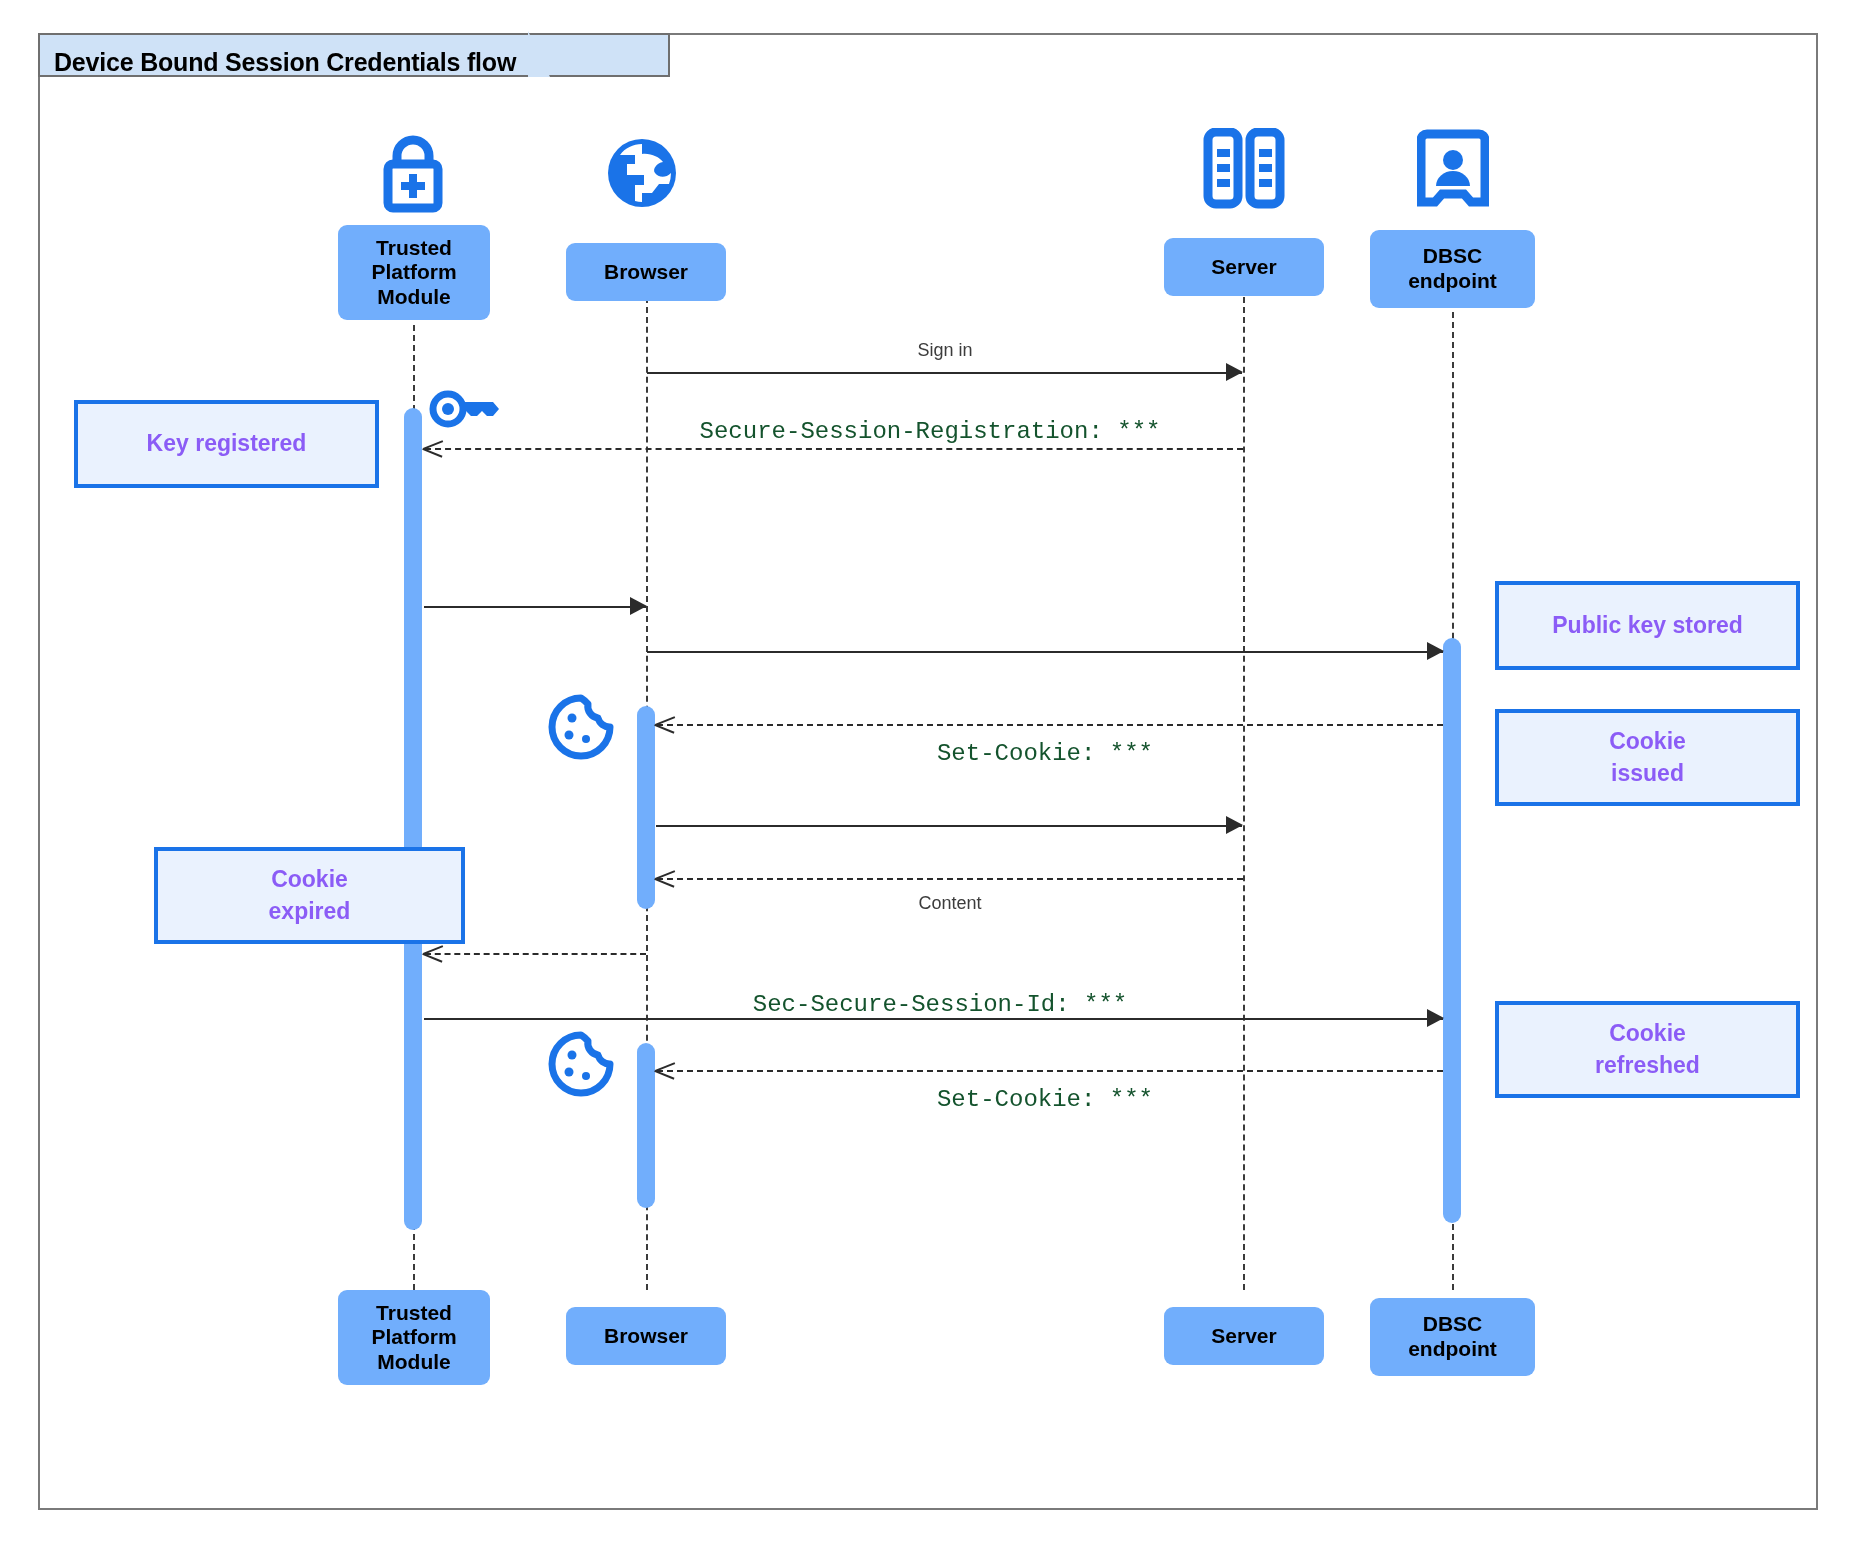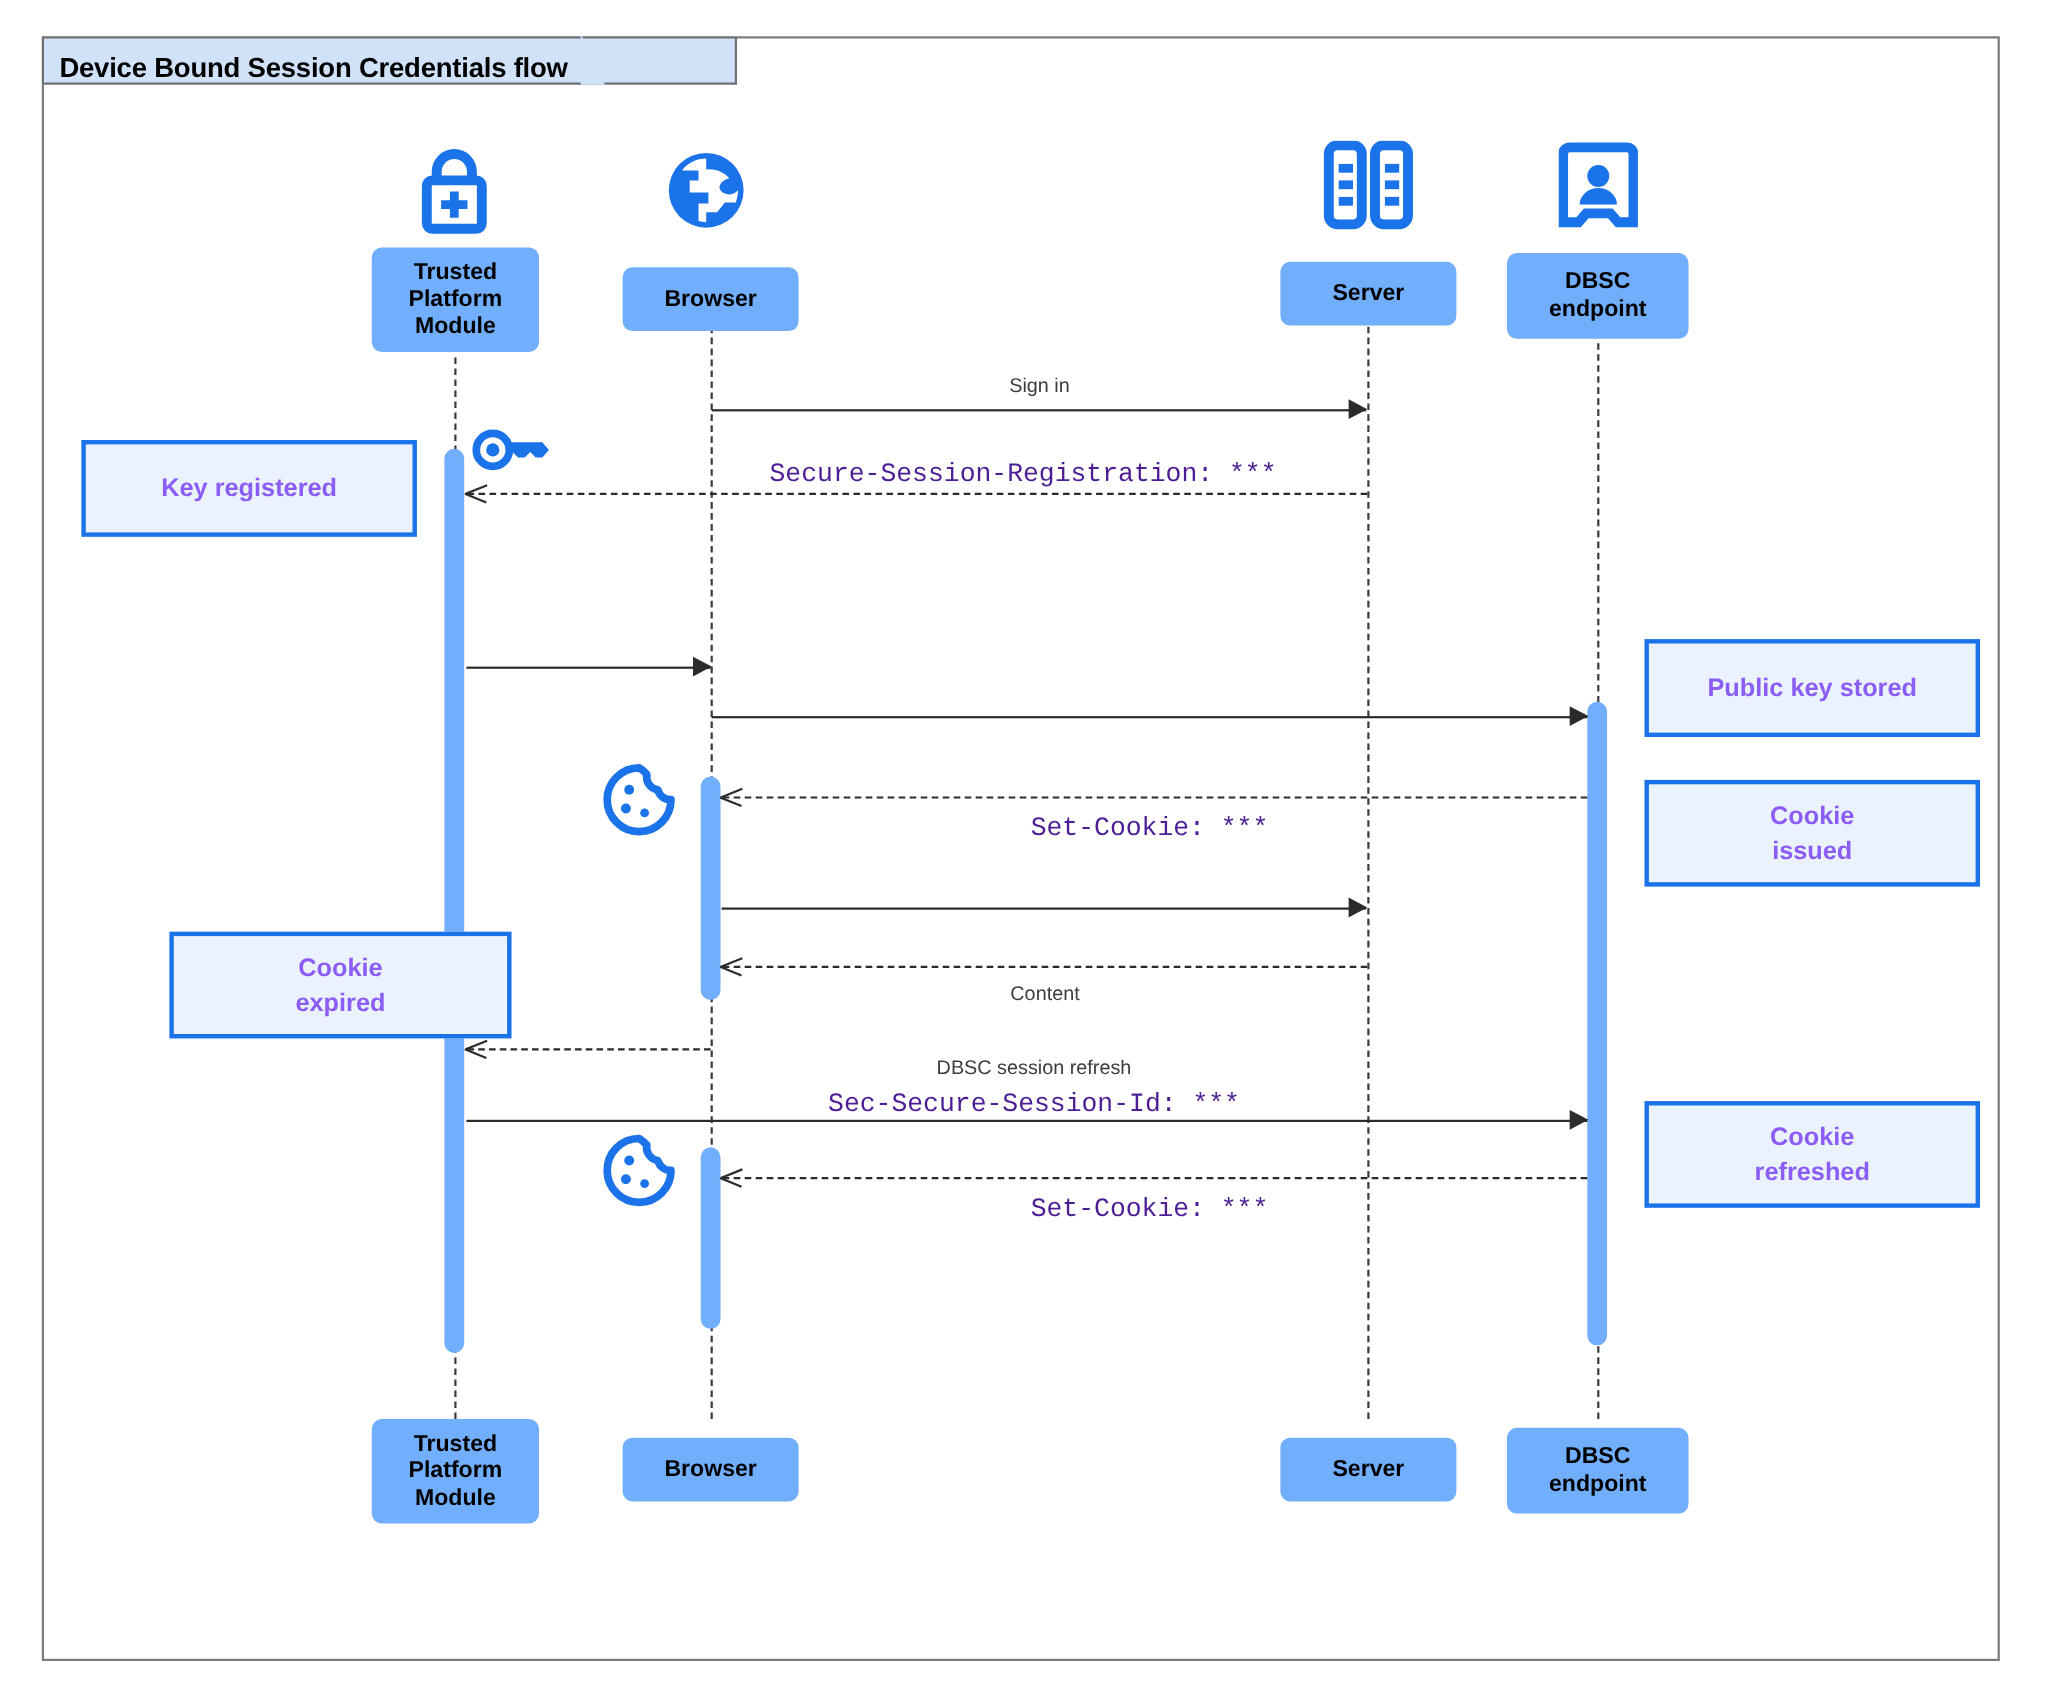--- a/index.html
+++ b/index.html
@@ -50,21 +50,21 @@
   .arrow.right-solid{border-top:9px solid transparent;border-bottom:9px solid transparent;
                      border-left:17px solid #2b2b2b;right:-1px;}
   .arrow-open{position:absolute;width:20px;height:20px;top:-10px;}
   .arrow-open::before,.arrow-open::after{content:"";position:absolute;left:0;top:10px;
         width:21px;height:0;border-top:2px solid #2b2b2b;transform-origin:0 0;}
   .arrow-open::before{transform:rotate(-22deg);}
   .arrow-open::after{transform:rotate(22deg);}
 
   .mlabel{position:absolute;text-align:center;white-space:pre;color:#3c3c3c;}
   .mlabel.sans{font-family:"Liberation Sans",sans-serif;font-size:18px;}
-  .mlabel.mono{font-family:"Liberation Mono",monospace;font-size:24px;color:#4c1d95;}
+  .mlabel.mono{font-family:"Liberation Mono",monospace;font-size:24px;color:#14532d;}
 
   
   .icon{position:absolute;}
 </style>
 </head>
 <body>
 
 <div id="stage">
 
   <div id="frame"></div>
@@ -224,21 +224,20 @@
 
   <div class="msg dashed" style="left:425px;top:953px;width:221px;">
     <div class="line"></div>
     <div class="arrow-open" style="left:-2px;"></div>
   </div>
 
   <div class="msg" style="left:424px;top:1018px;width:1019px;">
     <div class="line"></div>
     <div class="arrow right-solid"></div>
   </div>
-  <div class="mlabel sans" style="left:620px;top:960px;width:640px;">DBSC session refresh</div>
   <div class="mlabel mono" style="left:620px;top:991px;width:640px;">Sec-Secure-Session-Id: ***</div>
 
   <div class="msg dashed" style="left:657px;top:1070px;width:786px;">
     <div class="line"></div>
     <div class="arrow-open" style="left:-2px;"></div>
   </div>
   <div class="mlabel mono" style="left:650px;top:1086px;width:790px;">Set-Cookie: ***</div>
 
   <div class="pbox" style="left:338px;top:1290px;width:152px;height:95px;">
     <span style="white-space:pre-line;">Trusted

